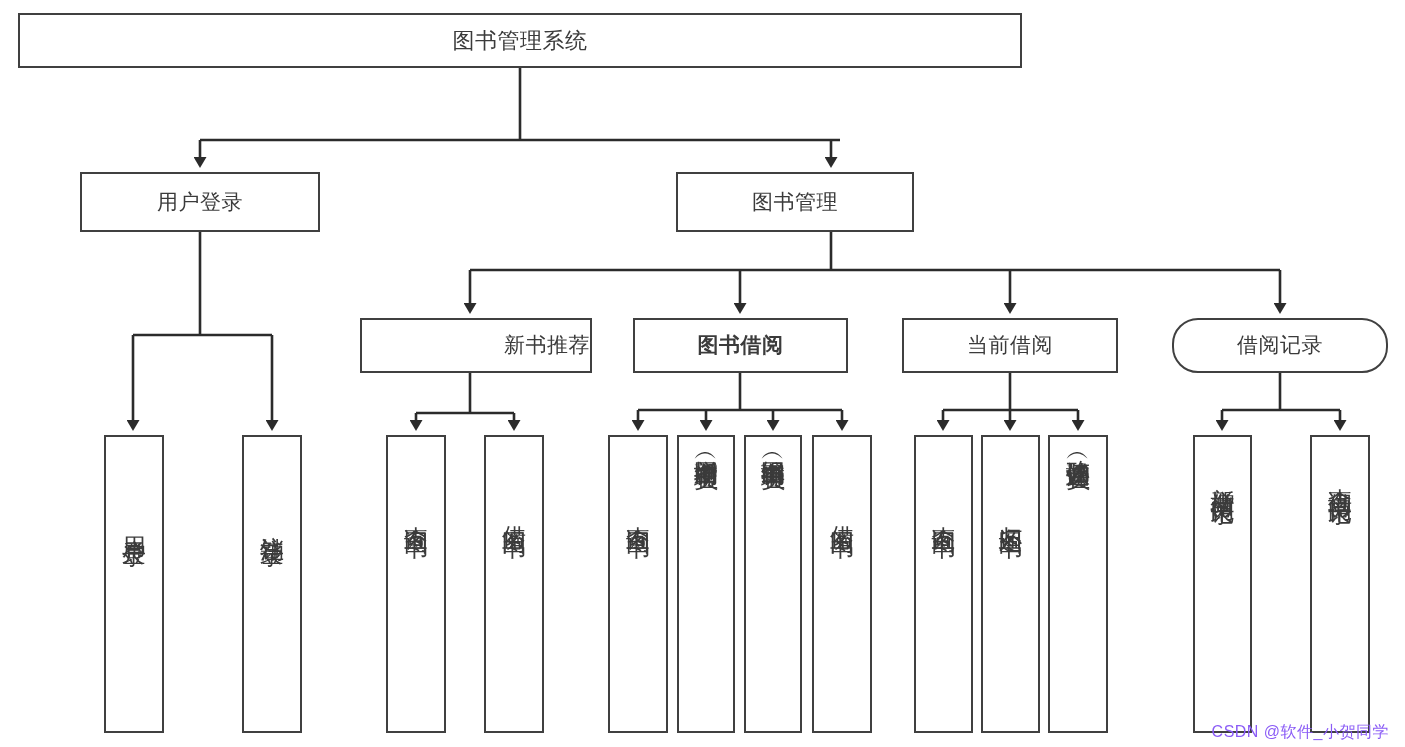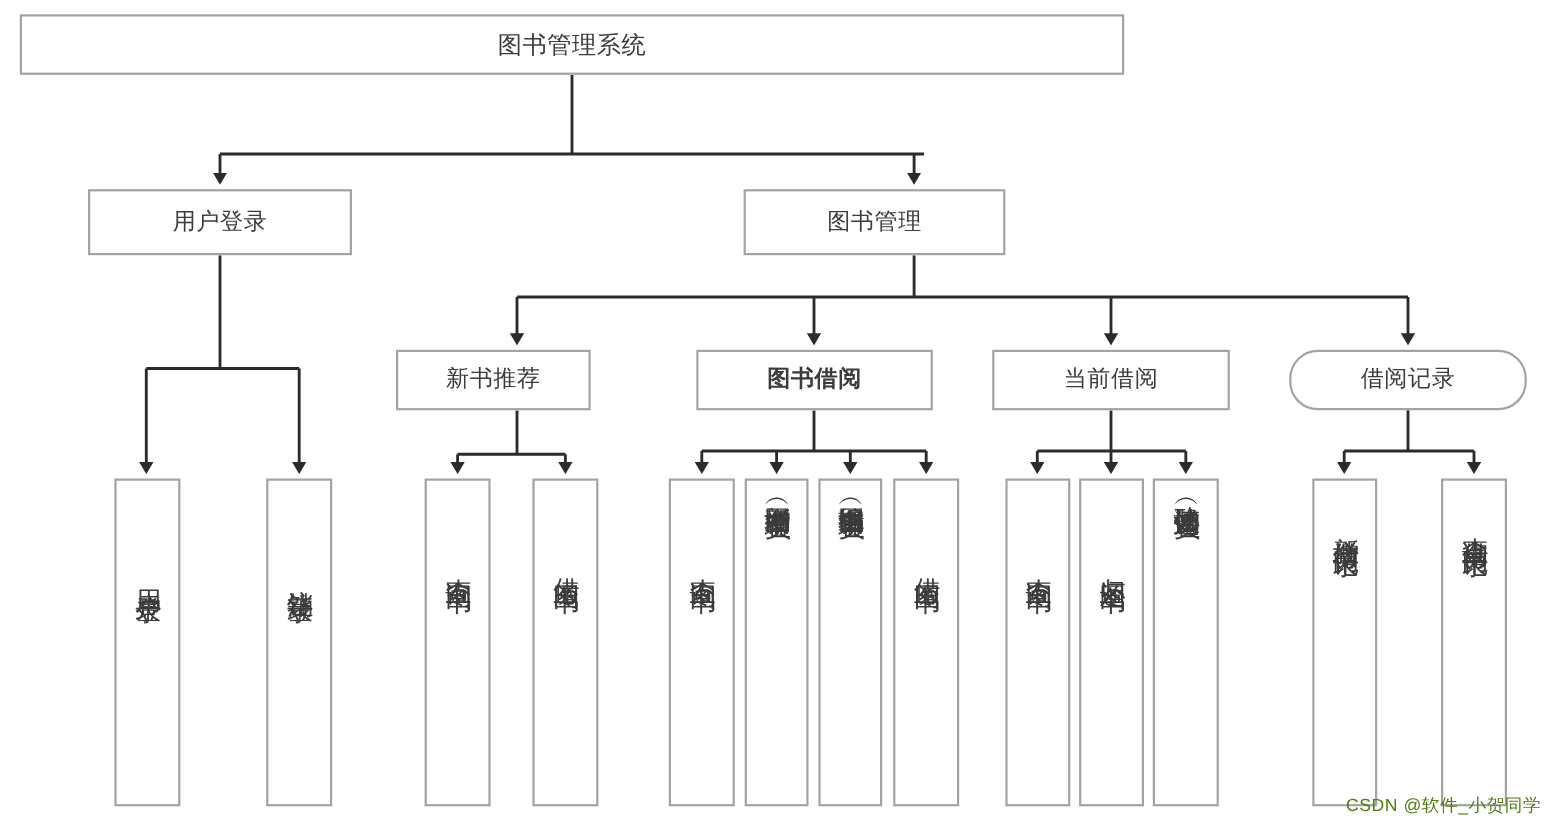--- a/index.html
+++ b/index.html
@@ -22,21 +22,21 @@
     left: 0;
     top: 0;
     width: 1405px;
     height: 747px;
     pointer-events: none;
   }
   .node {
     position: absolute;
     box-sizing: border-box;
     background: #ffffff;
-    border: 2px solid #a3a3a3;
+    border: 2px solid #404040;
     display: flex;
     align-items: center;
     justify-content: center;
     color: #3b3b3b;
   }
   .node .label {
     display: block;
     text-align: center;
     line-height: 1.05;
     letter-spacing: 0.5px;
@@ -59,24 +59,24 @@
     white-space: nowrap;
   }
   .node.vert.tall-text .label {
     letter-spacing: 1px;
   }
   #title-node .label {
     font-size: 22px;
   }
   #watermark {
     position: absolute;
-    right: 4px;
+    right: 16px;
     bottom: 4px;
     font-size: 16px;
-    color: #4d7c0f;
+    color: #8b5cf6;
     letter-spacing: 0.5px;
     white-space: nowrap;
   }
 </style>
 </head>
 <body>
 
 <div id="canvas">
 
   <svg class="wires" viewBox="0 0 1405 747">
@@ -133,21 +133,21 @@
     <span class="label">图书管理系统</span>
   </div>
 
   <div class="node horiz" style="left:80px; top:172px; width:240px; height:60px;">
     <span class="label">用户登录</span>
   </div>
   <div class="node horiz" style="left:676px; top:172px; width:238px; height:60px;">
     <span class="label">图书管理</span>
   </div>
 
-  <div class="node horiz" style="left:360px; top:318px; width:177px; height:55px;">
+  <div class="node horiz" style="left:360px; top:318px; width:232px; height:55px;justify-content:flex-end;">
     <span class="label">新书推荐</span>
   </div>
   <div class="node horiz" style="left:633px; top:318px; width:215px; height:55px;font-weight:bold;">
     <span class="label">图书借阅</span>
   </div>
   <div class="node horiz" style="left:902px; top:318px; width:216px; height:55px;">
     <span class="label">当前借阅</span>
   </div>
   <div class="node horiz" style="left:1172px; top:318px; width:216px; height:55px;border-radius:26px;">
     <span class="label">借阅记录</span>

